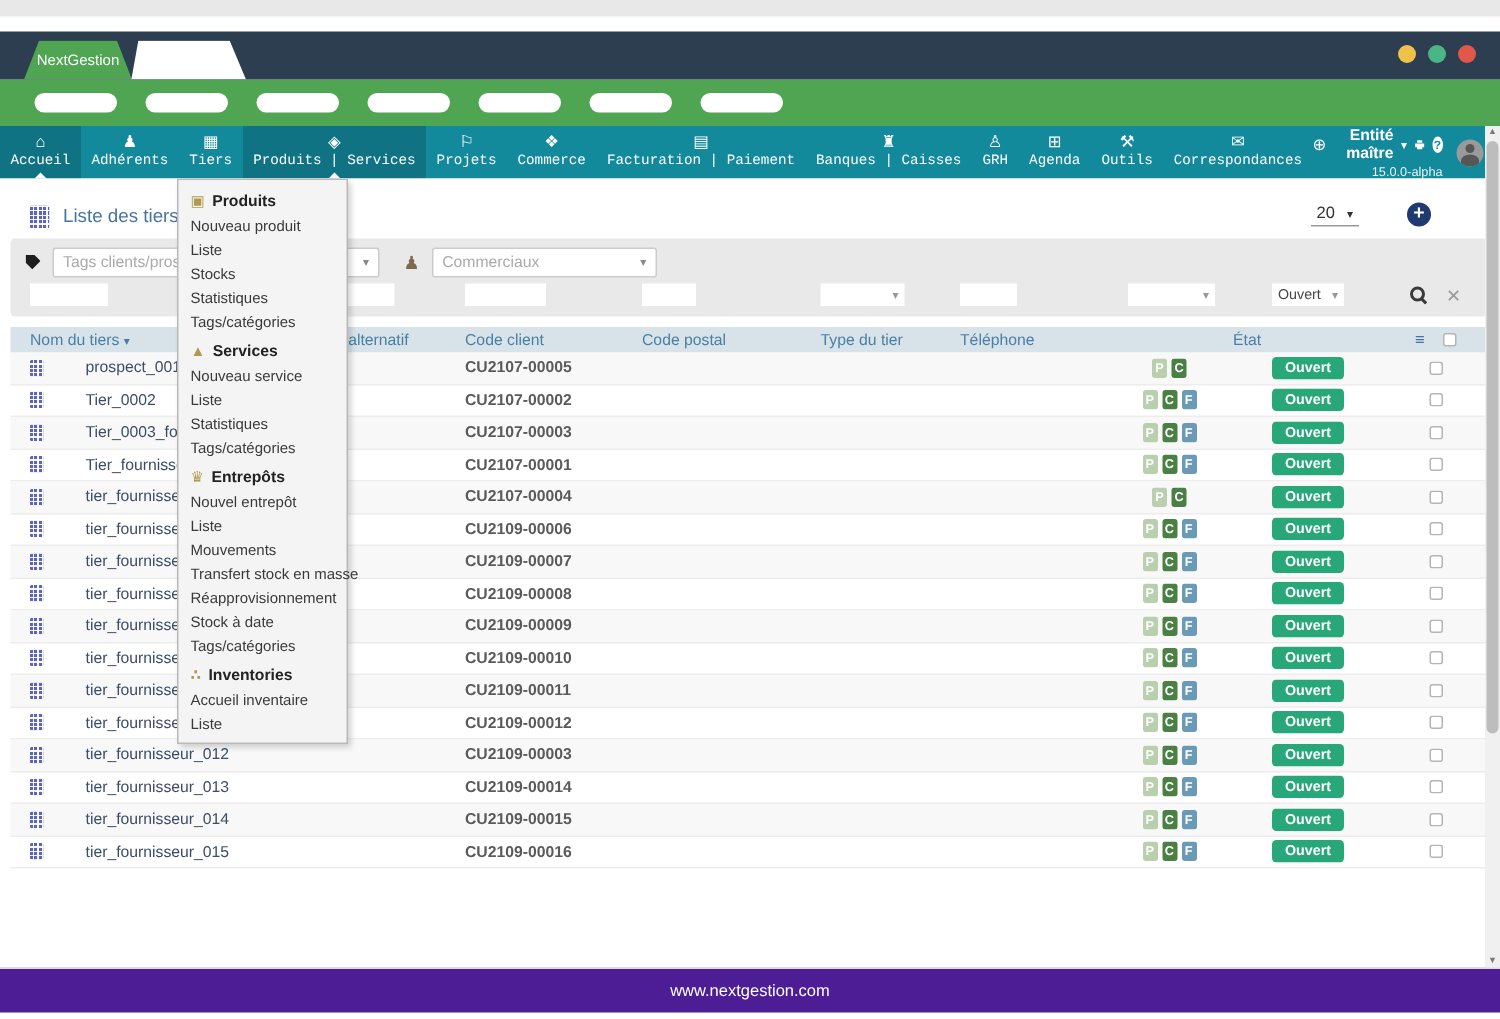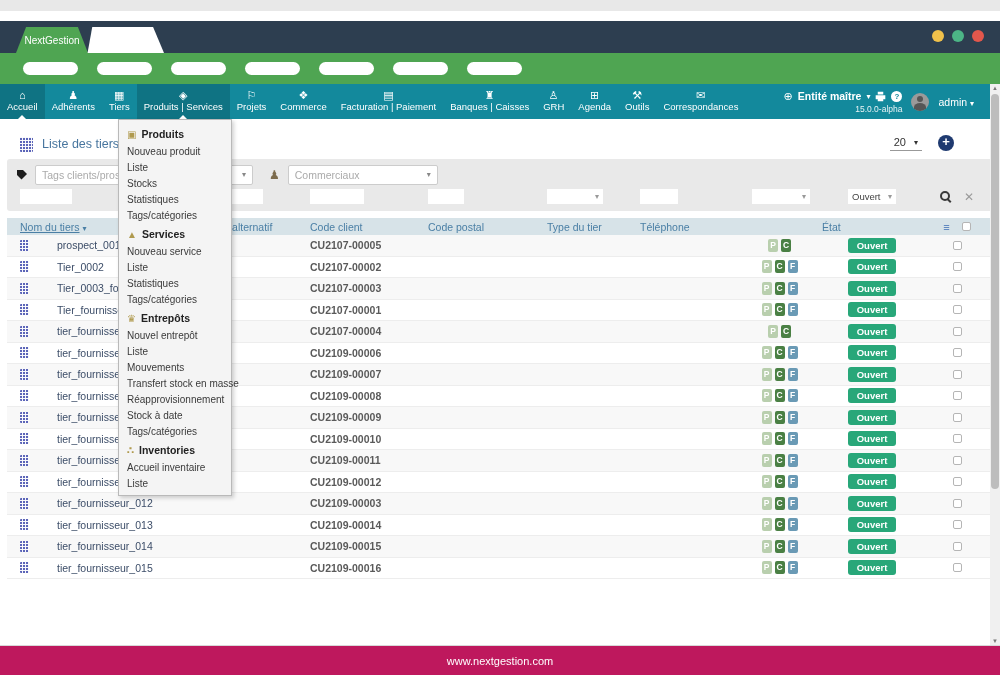--- a/index.html
+++ b/index.html
@@ -20,40 +20,40 @@
   .greenband { height:31px; background:#4fa552; display:flex; align-items:center; gap:19px; padding-left:23px; }
   .pill { width:55px; height:13px; background:#fff; border-radius:7px; }
 
   
   .mainnav { height:35px; background:#13899c; display:flex; align-items:stretch; color:#fff; position:relative; padding-right:10px; }
   .nav-item { position:relative; display:flex; flex-direction:column; align-items:center; justify-content:center; padding:2px 7px 4px; cursor:pointer; }
   .nav-item.active { background:rgba(0,0,0,.16); }
   .nav-item.active::after { content:""; position:absolute; bottom:0; left:50%; margin-left:-4px;
     border-left:4px solid transparent; border-right:4px solid transparent; border-bottom:4px solid #fff; }
   .nav-icon { font-size:11px; line-height:12px; height:12px; }
-  .nav-label { font-size:9.5px; line-height:12px; white-space:nowrap; }
+  .nav-label { font-size:9.5px; line-height:12px; white-space:nowrap;font-family:Liberation Mono, monospace; }
   .nav-right { margin-left:auto; display:flex; align-items:center; gap:9px; padding-right:16px; }
   .entity-stack { text-align:right; }
   .entity-line { display:flex; align-items:center; gap:5px; font-size:10.5px; font-weight:bold; }
   .globe { font-size:11px; font-weight:normal; }
   .help-badge { display:inline-flex; width:11px; height:11px; border-radius:50%; background:#fff; color:#13899c;
     font-size:8px; font-weight:bold; align-items:center; justify-content:center; }
   .version { font-size:8.5px; color:rgba(255,255,255,.9); font-weight:normal; text-align:right; margin-top:1px; }
   .avatar { width:18px; height:18px; border-radius:50%; background:#9a9a9a; position:relative; overflow:hidden; flex:none; }
   .avatar::before { content:""; position:absolute; top:3px; left:6px; width:6px; height:6px; border-radius:50%; background:#565656; }
   .avatar::after { content:""; position:absolute; top:10px; left:3px; width:12px; height:8px; border-radius:50% 50% 0 0; background:#565656; }
   .user-label { font-size:10.5px; white-space:nowrap; }
   .caret { font-size:8px; }
 
   
   .content { height:526px; position:relative; background:#fff; }
   .title-row { padding:14px 0 0 20px; display:flex; align-items:center; gap:9px; height:36px; }
   .page-title { font-size:12.5px; color:#47759e; }
   .page-count { font-size:12px; color:#b0b0b0; }
-  .title-right { position:absolute; right:46px; top:16px; display:flex; align-items:center; gap:16px; }
+  .title-right { position:absolute; right:46px; top:16px; display:flex; align-items:center; gap:32px; }
   .pagesize { font-size:11px; color:#333; border-bottom:1px solid #999; padding:1px 4px 2px; display:flex; gap:8px; align-items:center; cursor:pointer; }
   .add-btn { width:16px; height:16px; border-radius:50%; background:#1f3a70; color:#fff; font-size:13px; line-height:14px;
     text-align:center; font-weight:bold; cursor:pointer; }
 
   .bldg { display:inline-block; width:9px; height:11px; border-radius:1px; background-color:#5b64b8;
     background-image:repeating-linear-gradient(90deg,transparent 0 2px,rgba(255,255,255,.95) 2px 3px),
                      repeating-linear-gradient(0deg,transparent 0 2px,rgba(255,255,255,.95) 2px 3px); flex:none; }
   .bldg.lg { width:13px; height:15px; }
 
   
@@ -81,21 +81,21 @@
   .search-icon { position:relative; width:12px; height:12px; display:inline-block; cursor:pointer; }
   .search-icon::before { content:""; position:absolute; width:6px; height:6px; border:2px solid #3a3a3a; border-radius:50%; left:0; top:0; }
   .search-icon::after { content:""; position:absolute; width:2px; height:5px; background:#3a3a3a; transform:rotate(-45deg); left:8px; top:7px; }
   .clear-icon { color:#9a9a9a; font-size:12px; cursor:pointer; line-height:12px; }
 
   
   .thead { margin:7px 0 0 7px; width:985px; height:17px; background:#d7e3e8; color:#4a7fa5; font-size:10.5px; }
   .th { padding-left:15px; white-space:nowrap; overflow:hidden; }
   .th.first { padding-left:13px; }
   .th.center { text-align:left; padding-left:0; }
-  .th-sort { text-decoration:underline; cursor:pointer; }
+  .th-sort { cursor:pointer; }
   .th-icons { display:flex; align-items:center; gap:12px; justify-content:center; padding-left:0; }
   .list-icon { color:#3f6fb5; font-weight:bold; font-size:11px; cursor:pointer; }
   .checkbox { width:9px; height:9px; border:1px solid #b5b5b5; border-radius:2px; background:#fff; cursor:pointer; }
 
   .tbody { margin-left:7px; width:985px; }
   .trow { height:21.5px; border-bottom:1px solid #ededed; font-size:10.5px; }
   .trow:nth-child(odd) { background:#f8f8f8; }
   .td { padding-left:15px; display:flex; align-items:center; overflow:hidden; }
   .td.first { padding-left:13px; gap:6px; }
   .td.center { justify-content:center; padding-left:0; }
@@ -115,21 +115,21 @@
   .menu-glyph { color:#b09a4e; font-size:10px; }
   .menu-item { font-size:10px; color:#3a3a3a; padding:2.5px 8px; cursor:pointer; white-space:nowrap; }
 
   
   .scrollbar { position:absolute; right:0; top:73px; width:10px; height:561px; background:#f0f0f0; z-index:30; }
   .sb-up { position:absolute; top:1px; left:0; width:10px; text-align:center; font-size:6px; color:#777; }
   .sb-down { position:absolute; bottom:1px; left:0; width:10px; text-align:center; font-size:6px; color:#777; }
   .sb-thumb { position:absolute; top:10px; left:1px; width:8px; height:395px; background:#bdbdbd; border-radius:4px; }
 
   
-  .footer { height:30px; background:#be185d; color:#fff; display:flex; align-items:center; justify-content:center;
+  .footer { height:30px; background:#4c1d95; color:#fff; display:flex; align-items:center; justify-content:center;
     font-size:11px; border-top:1px solid #d8d8d8; }
 </style>
 </head>
 <body>
 
 <div class="screen">
 
   <div class="titlebar">
     <div class="logo-tab">
       <span>NextGestion</span>

